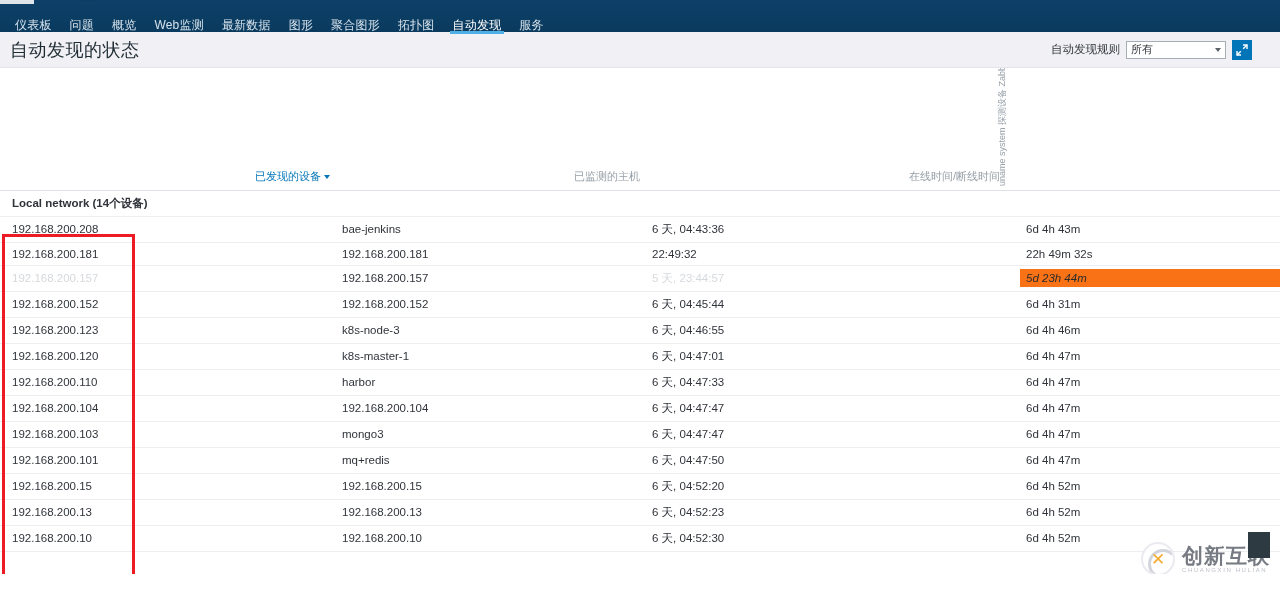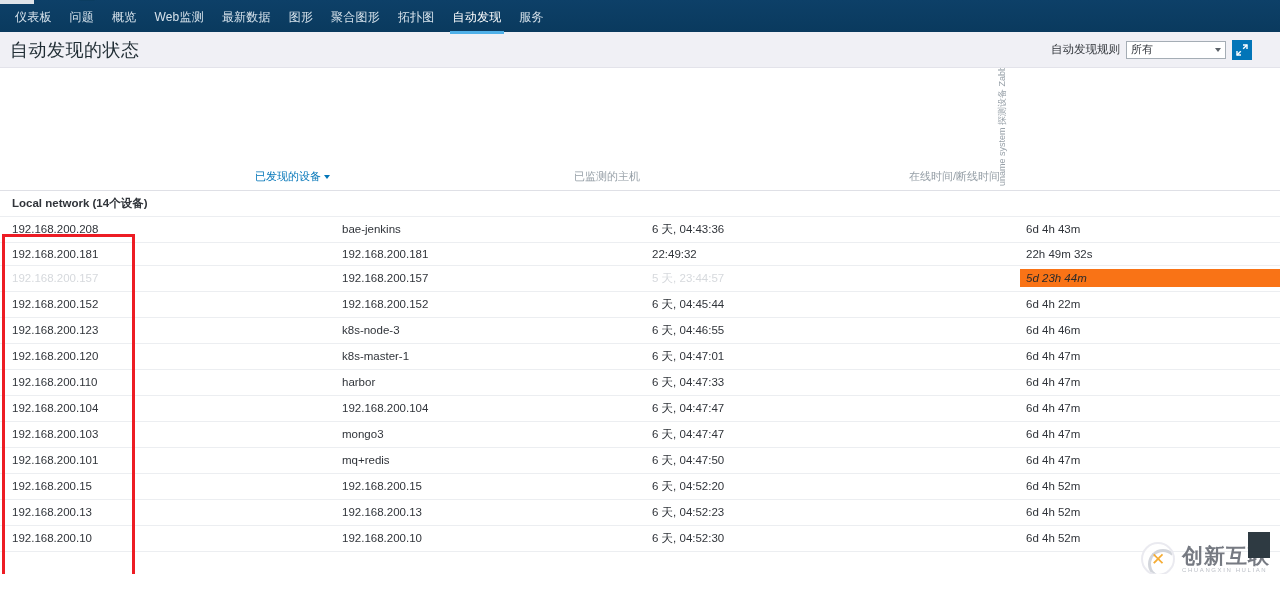--- a/index.html
+++ b/index.html
@@ -32,21 +32,21 @@
     position: absolute;
     left: 79px;
     top: -7px;
     width: 0; height: 0;
     border-left: 8px solid transparent;
     border-right: 8px solid transparent;
     border-bottom: 8px solid #0b3d61;
   }
   .nav-item {
     display: flex;
-    align-items: center;
+    align-items: flex-start;
     padding: 17px 9px;
     font-size: 12px;
     color: #d7e3ec;
     white-space: nowrap;
     cursor: pointer;
     position: relative;
     letter-spacing: .2px;
   }
   .nav-item.active { color: #ffffff; }
   .nav-item.active::after {
@@ -395,21 +395,21 @@
         <td></td>
         <td class="status-cell">
           <span class="status-chip">5d 23h 44m</span>
         </td>
       </tr>
       <tr>
         <td class="dev">192.168.200.152</td>
         <td>192.168.200.152</td>
         <td class="uptime">6 天, 04:45:44</td>
         <td></td>
-        <td class="status-cell">6d 4h 22m</td>
+        <td class="status-cell">6d 4h 31m</td>
       </tr>
       <tr>
         <td class="dev">192.168.200.123</td>
         <td>k8s-node-3</td>
         <td class="uptime">6 天, 04:46:55</td>
         <td></td>
         <td class="status-cell">6d 4h 46m</td>
       </tr>
       <tr>
         <td class="dev">192.168.200.120</td>

